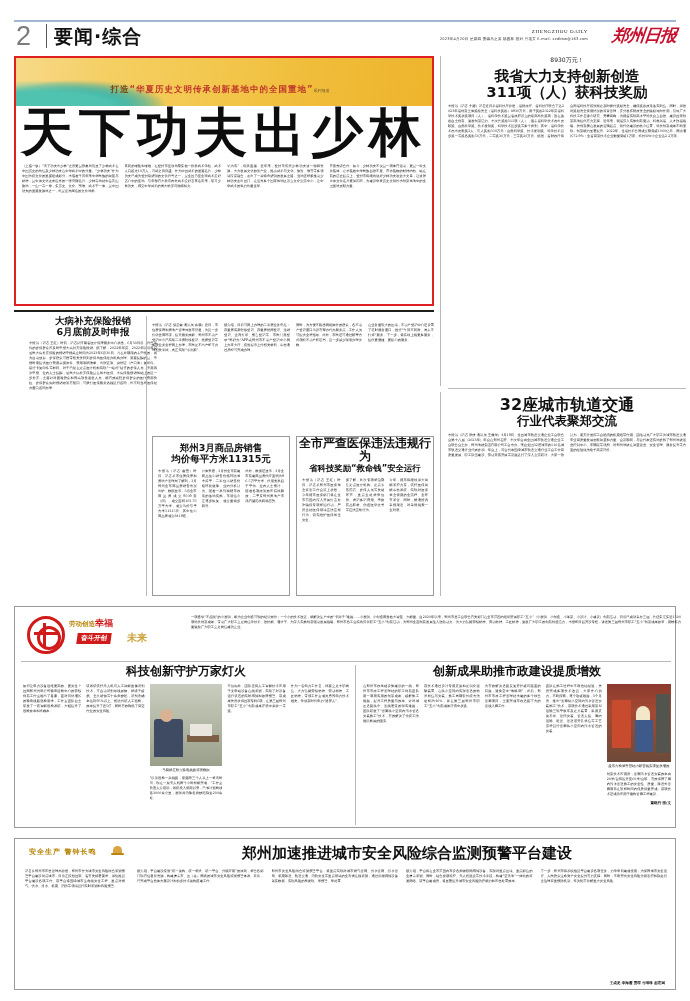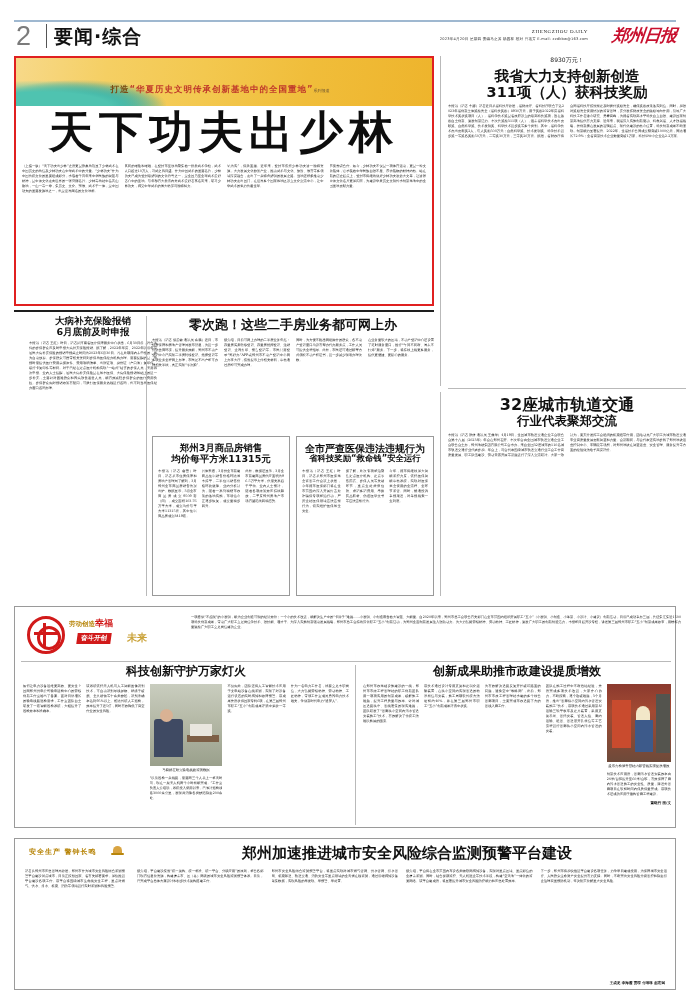--- a/index.html
+++ b/index.html
@@ -74,21 +74,21 @@
   .banner-t1 .big { font-size:14px; color:#c0392b; }
   .banner-t2 {
     position:absolute; left:0; right:8px; top:26px; text-align:center;
     font-size:8.5px; font-weight:700; color:#7a4a12; letter-spacing:1px;
     font-family:"DejaVu Sans","Liberation Sans",sans-serif; z-index:2;
   }
   .banner-t2 .em { color:#c0392b; }
   .banner-t2 .sub { font-size:4px; font-weight:400; color:#6b5230; letter-spacing:0; }
   .mega-title {
     position:absolute; left:0; right:0; top:52px; text-align:center;
-    font-size:44px; line-height:44px; font-weight:800; letter-spacing:6px;
+    font-size:52px; line-height:44px; font-weight:800; letter-spacing:6px;
     color:#0d0d0d; font-family:"DejaVu Sans","Liberation Sans",sans-serif;
   }
   .redbox-cols { position:absolute; left:6px; top:106px; right:6px; bottom:5px;
                  display:flex; gap:6px; }
   .redbox-cols > div { flex:1; }
 
   
   .thickline { position:absolute; height:2px; background:#1e1e1e; }
 
   
@@ -186,41 +186,40 @@
   <div class="thickline" style="left:14px; top:310px; width:420px;"></div>
 
   <div style="position:absolute; left:29px; top:316px; width:128px;">
     <div class="hl sub-hl">大病补充保险报销</div>
     <div class="hl sub-hl">6月底前及时申报</div>
     <div class="body-col" style="margin-top:4px; height:265px;">本报讯（记者 王红）昨日，记者从河南省医疗保障服务中心获悉，6月30日前，符合条件的参保群众应及时申报大病补充保险报销。据了解，2022年年度、2022年以前年度居民大病补充保险的报销申报截止时间为2023年6月30日。凡在此期限内未申报的，视为自动放弃。参保群众可携带相关资料到参保地医保经办机构办理。需要提醒的是，申报时需提供医疗费用票据原件、费用明细清单、出院证明、身份证（户口簿）复印件、银行卡复印件等材料。对于已经在定点医疗机构实现“一站式”结算的参保人员，无需再次申报。业内人士提醒，居民大病补充保险是在基本医保、大病保险报销基础上的进一步补充，主要针对困难群众和因病致贫返贫人员，能有效减轻参保群众的医疗费用负担。参保群众如对报销政策有疑问，可拨打医保服务热线进行咨询，也可到当地医保经办窗口咨询办理。</div>
   </div>
   <div class="vrule" style="left:146px; top:316px; height:280px;"></div>
 
   <div style="position:absolute; left:152px; top:318px; width:282px;">
-    <div class="hl mid-hl">零次跑！这些二手房业务都可网上办</div>
     <div style="display:flex; gap:6px; margin-top:5px;">
       <div class="body-col" style="flex:1; height:92px;">本报讯（记者 侯爱敏 通讯员 余鹏）近日，市住房保障和房地产管理局发布消息，为进一步优化营商环境，提升服务效能，郑州市不动产登记中心已实现二手房转移登记、抵押登记等多项业务全程网上办理，市民足不出户即可办理相关手续，真正实现“零次跑”。</div>
       <div class="body-col" style="flex:1; height:92px;">据介绍，目前可网上办理的二手房业务包括：存量房买卖转移登记、存量房抵押登记、注销登记、查询打印、预告登记等。市民只需登录“郑好办”APP或郑州市不动产登记中心网上办事大厅，按照提示上传相关材料，审核通过后即可完成办理。</div>
       <div class="body-col" style="flex:1; height:92px;">同时，为方便不熟悉网络操作的群众，各不动产登记窗口均设有帮办代办服务点，工作人员可提供全程指导。此外，市民还可通过邮寄方式领取不动产权证书，进一步减少现场办理次数。</div>
       <div class="body-col" style="flex:1; height:92px;">在业务量较大的区域，不动产登记中心还设置了延时服务窗口，推行“午间不间断、周末不打烊”服务。下一步，将持续上线更多服务，提供更便捷、更贴心的服务。</div>
     </div>
   </div>
 
   <div class="box" style="left:152px; top:436px; width:138px; height:160px;">
     <div class="hl sub-hl" style="margin-top:6px;">郑州3月商品房销售</div>
     <div class="hl sub-hl">均价每平方米11315元</div>
     <div style="display:flex; gap:5px; margin:5px 5px 0 5px;">
       <div class="body-col" style="flex:1; height:115px;">本报讯（记者 裴蕾）昨日，记者从市住房保障和房地产管理局了解到，3月郑州全市商品房销售情况出炉。数据显示，3月全市商品房成交9509套（间），成交面积103.76万平方米，成交均价每平方米11315元，其中住宅商品房成交8419套。</div>
       <div class="body-col" style="flex:1; height:115px;">具体来看，3月份全市新建商品住宅销售价格环比基本持平，二手住宅销售价格环比微降。业内分析认为，随着一系列稳楼市政策的落地实施，市场信心正逐步恢复，成交量稳步回升。</div>
       <div class="body-col" style="flex:1; height:115px;">此外，数据还显示，3月全市新建商品房供应面积为96.5万平方米，供需关系趋于平衡。业内人士预计，随着各项政策效应持续释放，二季度郑州房地产市场有望延续回稳态势。</div>
     </div>
   </div>
 
   <div class="box" style="left:296px; top:436px; width:138px; height:160px;">
-    <div class="hl" style="font-size:10px; margin-top:6px;">全市严查医保违法违规行为</div>
+    <div class="hl" style="font-size:12px; margin-top:0;">全市严查医保违法违规行为</div>
     <div class="hl" style="font-size:8.4px;">省科技奖励“救命钱”安全运行</div>
     <div style="display:flex; gap:5px; margin:5px 5px 0 5px;">
       <div class="body-col" style="flex:1; height:115px;">本报讯（记者 王红）昨日，记者从郑州市医保基金监管工作会议上获悉，今年我市医保部门将在全市范围内深入开展打击欺诈骗保专项整治行动，严厉查处医保领域违法违规行为，切实维护医保基金安全。</div>
       <div class="body-col" style="flex:1; height:115px;">据了解，此次专项整治聚焦定点医疗机构、定点零售药店、参保人员等关键环节，重点查处虚假住院、虚记多记费用、串换药品耗材、伪造医学文书等违法违规行为。</div>
       <div class="body-col" style="flex:1; height:115px;">今年，我市将继续加大智能监控力度，依托医保智能审核系统，实现对医保基金使用的全流程、全环节监管。同时，畅通投诉举报渠道，对举报线索一查到底。</div>
     </div>
   </div>
 
   <div class="hrule" style="left:448px; top:388px; width:238px;"></div>
   <div class="vrule" style="left:440px; top:392px; height:204px;"></div>

